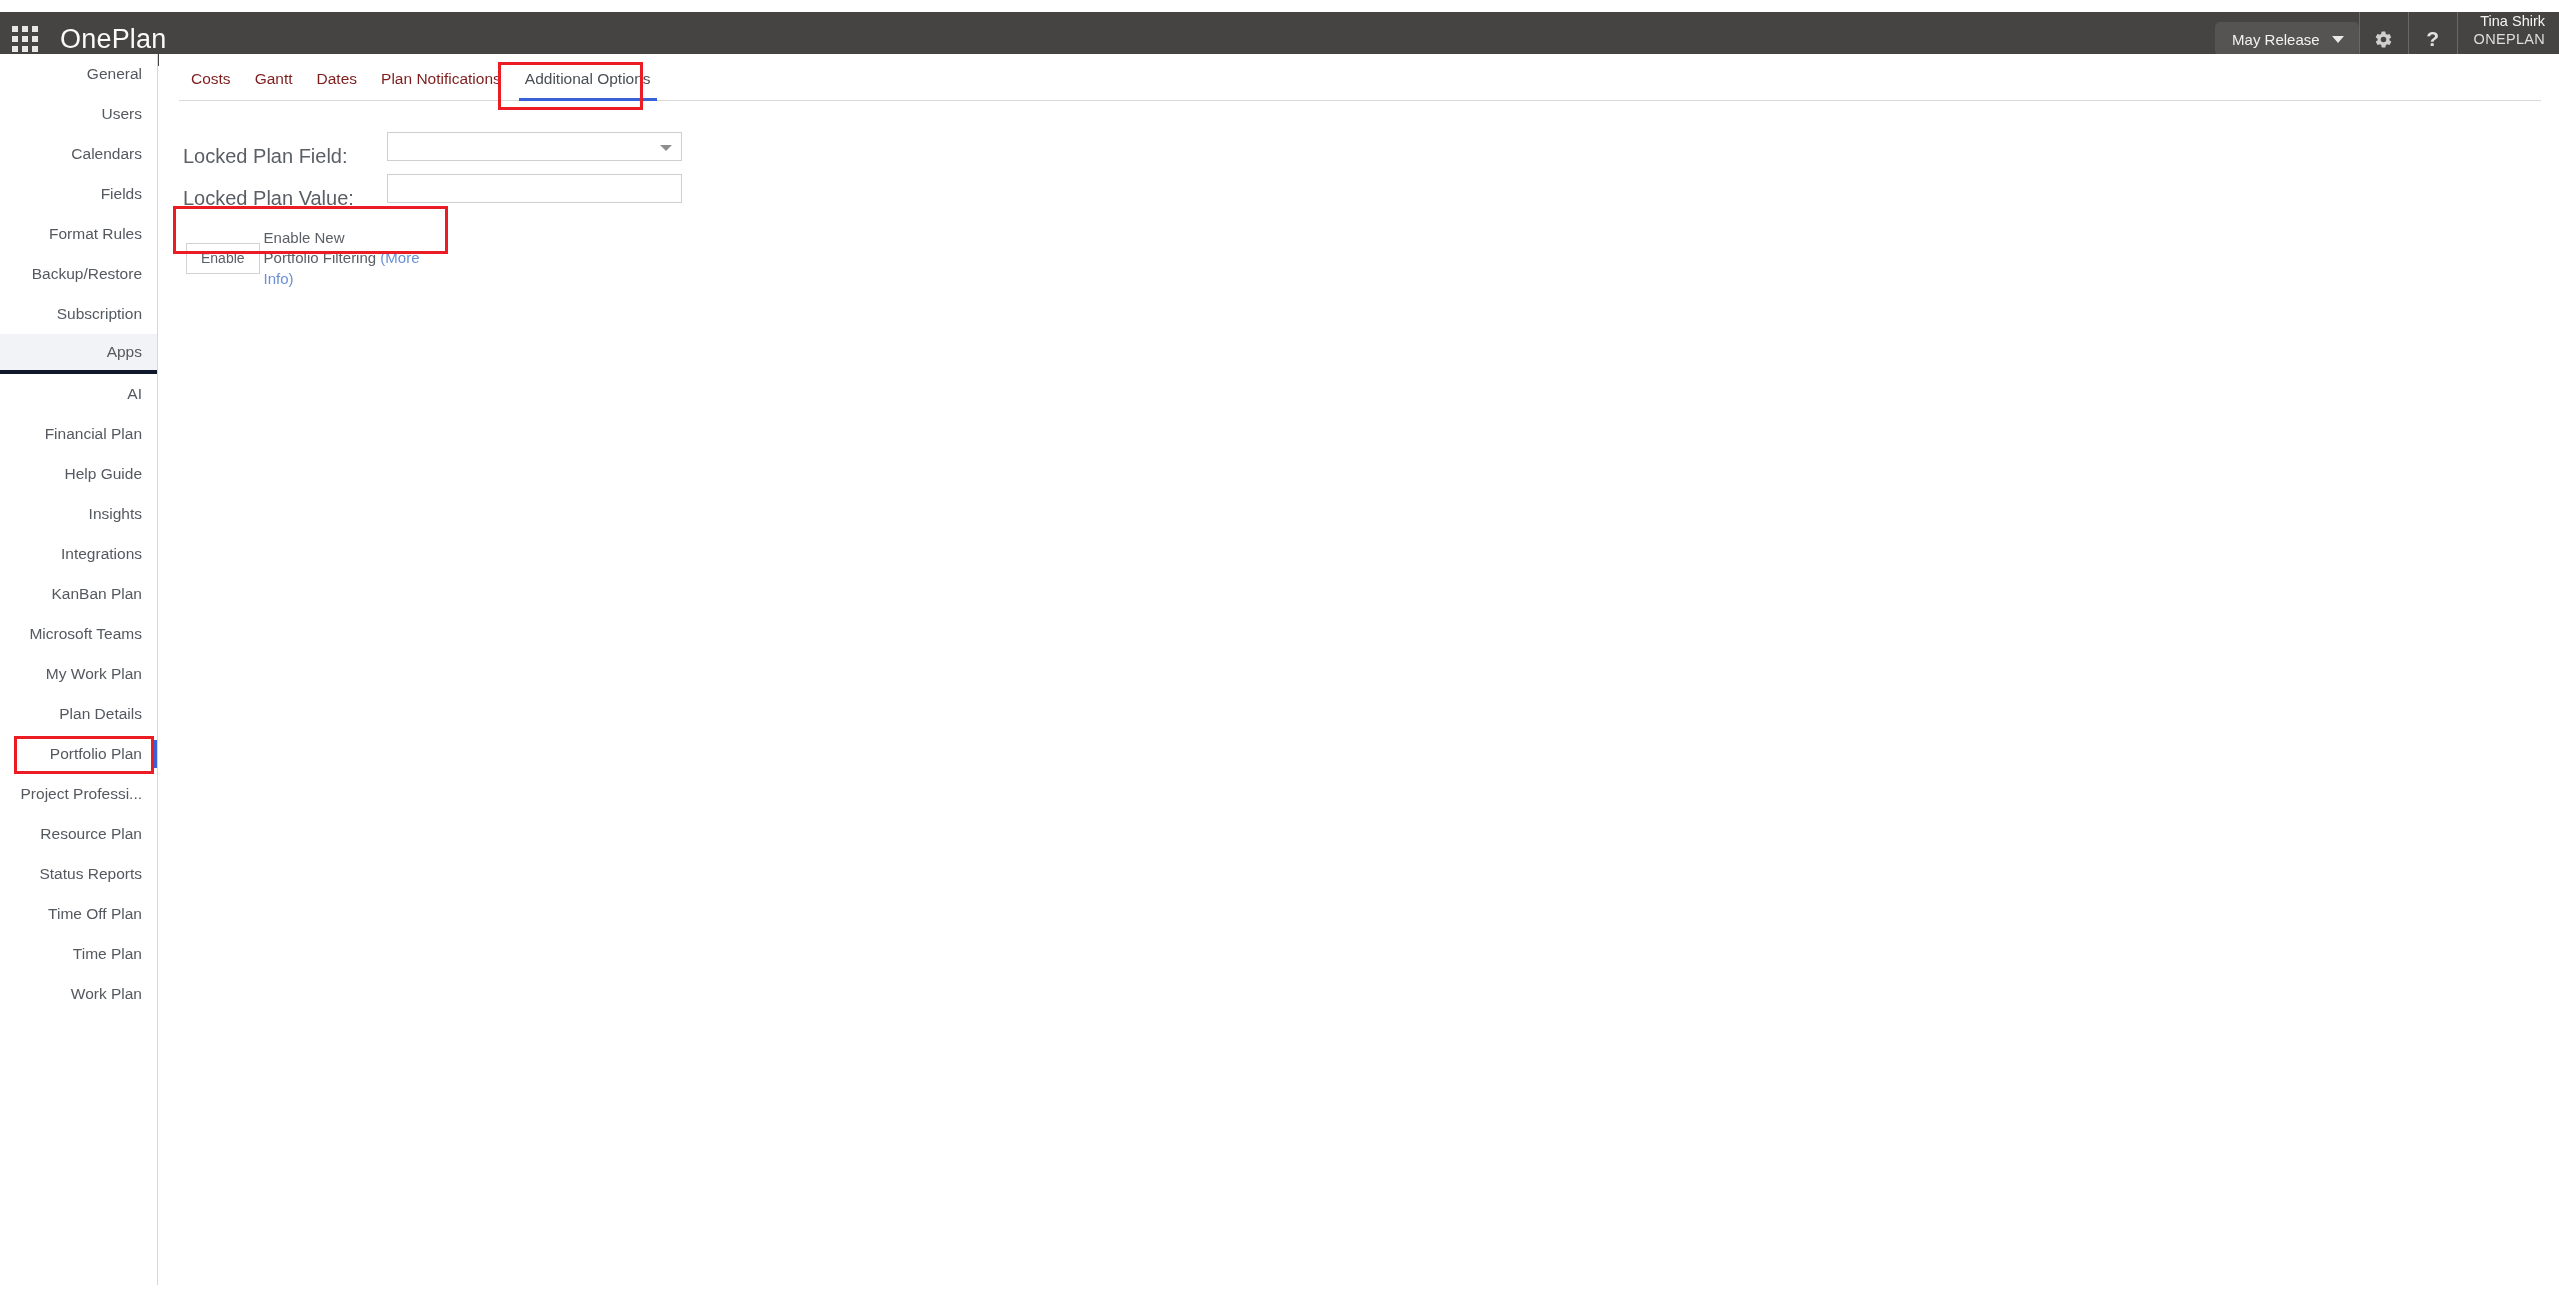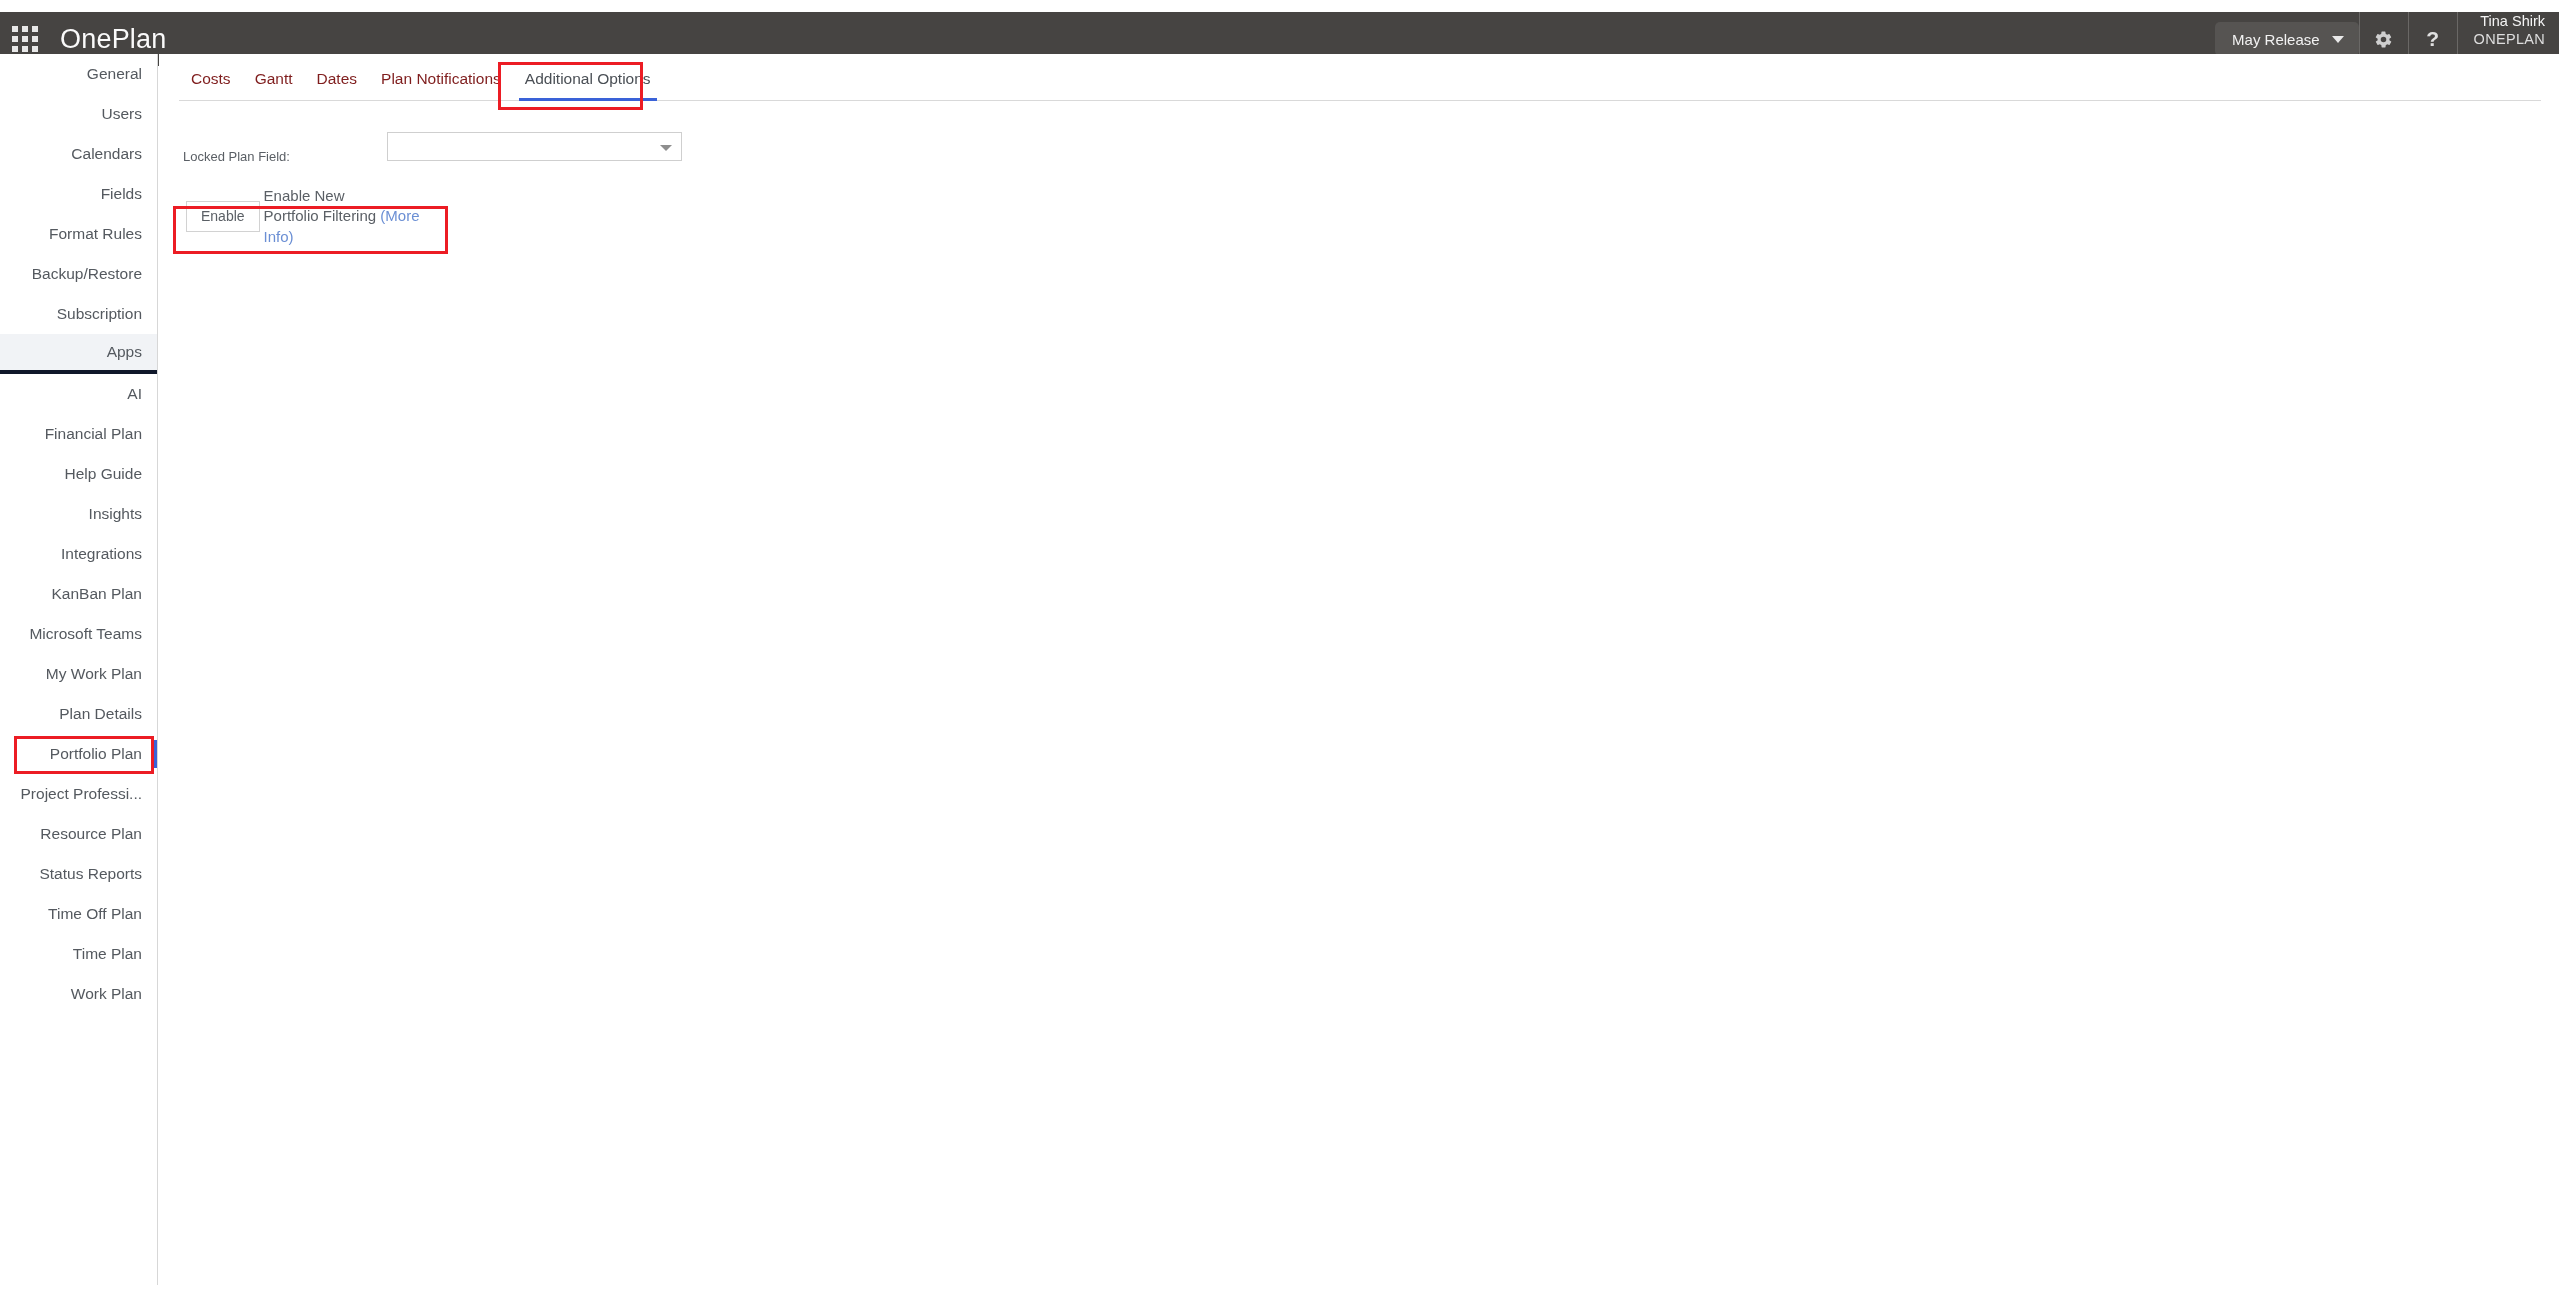--- a/index.html
+++ b/index.html
@@ -240,21 +240,21 @@
     margin-top: 24px;
     margin-left: 18px;
   }
   .form-row {
     display: flex;
     align-items: center;
     height: 42px;
   }
   .form-label {
     width: 210px;
-    font-size: 13px;
+    font-size: 20px;
     color: #5a5f65;
     padding-left: 6px;
     margin-top: 20px;
   }
   .field-wrap {
     position: relative;
     width: 295px;
   }
   .field {
     width: 295px;
@@ -465,20 +465,26 @@
   <div class="form">
 
     <div class="form-row">
       <div class="form-label">Locked Plan Field:</div>
       <div class="field-wrap">
         <input class="field" readonly="" value="" style="">
         <span class="field-caret"></span>
       </div>
     </div>
 
+    <div class="form-row">
+      <div class="form-label">Locked Plan Value:</div>
+      <div class="field-wrap">
+        <input class="field" value="" style="">
+      </div>
+    </div>
 
     <div class="enable-row">
       <button class="enable-btn">Enable</button>
       <div class="enable-text">
         <div>Enable New</div>
         <div>
           <span>Portfolio Filtering</span>
           <span class="more-info">(More Info)</span>
         </div>
       </div>

